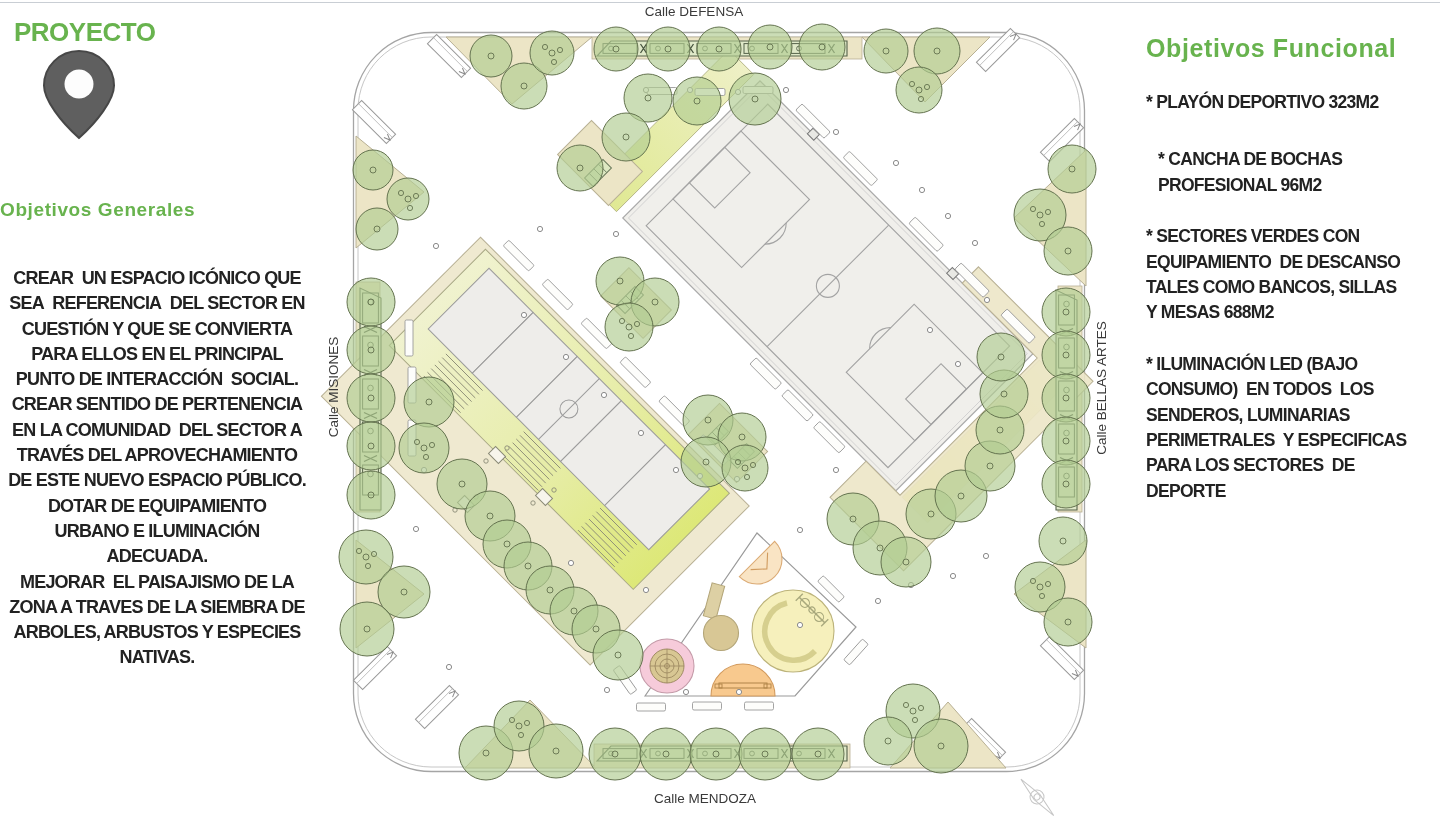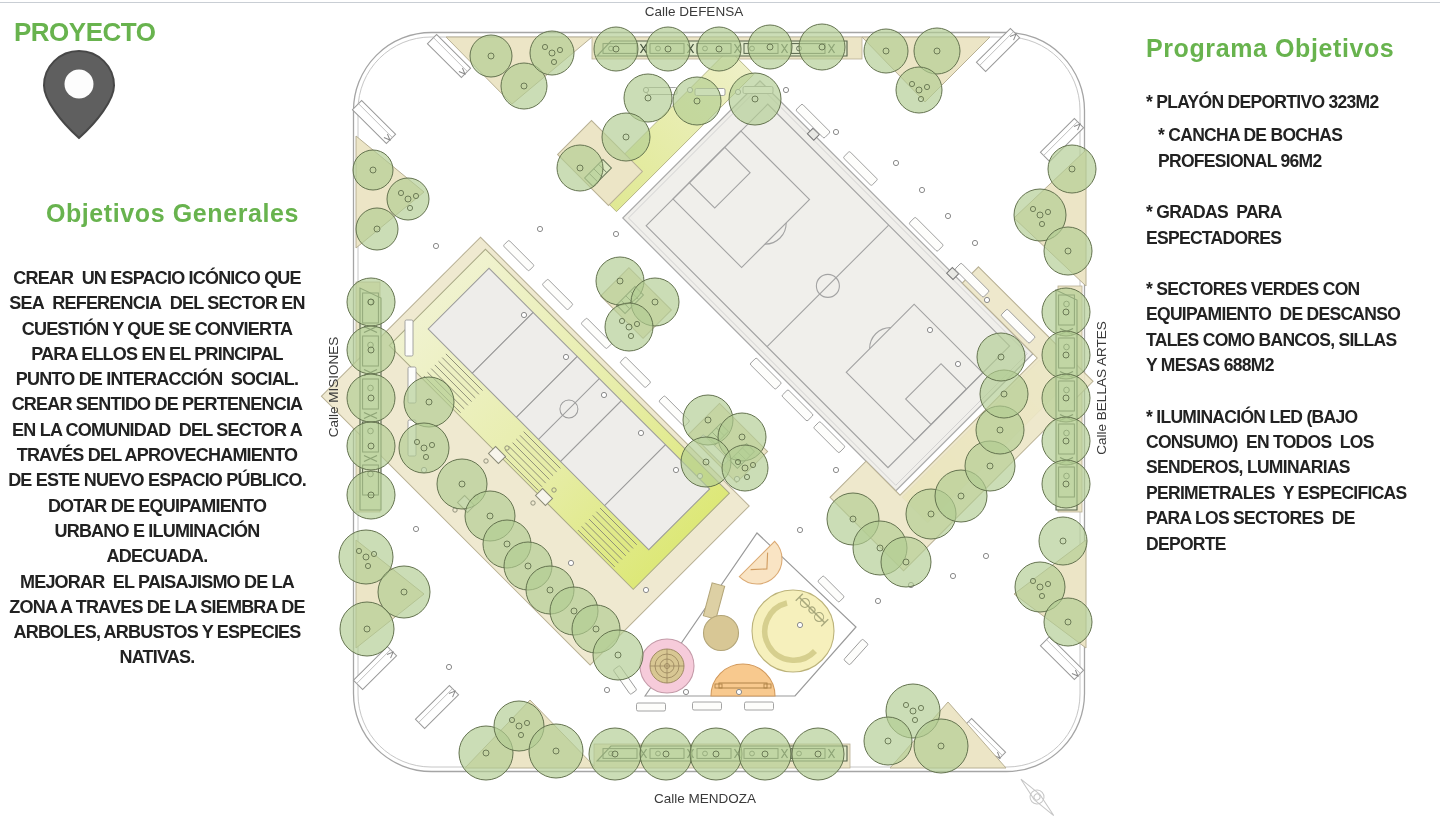--- a/index.html
+++ b/index.html
@@ -12,21 +12,21 @@
 
 <div class="abs" style="left:0;top:2px;width:1440px;height:1px;background:#c9ced4"></div>
 
 <div class="abs green" style="left:14px;top:17px;font-size:26px;letter-spacing:-0.5px;">PROYECTO</div>
 
 <svg class="abs" style="left:40px;top:48px" width="78" height="94" viewBox="0 0 78 94">
   <path d="M39,3 C58.5,3 74,18.5 74,37.5 C74,52 57,74 39,90 C21,74 4,52 4,37.5 C4,18.5 19.5,3 39,3 Z" fill="#5f5f5f" stroke="#474747" stroke-width="2"></path>
   <circle cx="39" cy="36" r="14.5" fill="#fdfdfd"></circle>
 </svg>
 
-<div class="abs green" style="left:0;top:199px;width:345px;text-align:center;font-size:25px;letter-spacing:0.6px;">Objetivos Generales</div>
+<div class="abs green" style="left:0;top:199px;width:345px;text-align:left;font-size:19px;letter-spacing:0.6px;">Objetivos Generales</div>
 
 <div class="abs" style="left:-10px;top:266px;width:334px;text-align:center;font-size:18px;letter-spacing:-0.8px;font-weight:bold;line-height:25.3px;color:#222;">
 CREAR&nbsp; UN ESPACIO ICÓNICO QUE<br>
 SEA&nbsp; REFERENCIA&nbsp; DEL SECTOR EN<br>
 CUESTIÓN Y QUE SE CONVIERTA<br>
 PARA ELLOS EN EL PRINCIPAL<br>
 PUNTO DE INTERACCIÓN&nbsp; SOCIAL.<br>
 CREAR SENTIDO DE PERTENENCIA<br>
 EN LA COMUNIDAD&nbsp; DEL SECTOR A<br>
 TRAVÉS DEL APROVECHAMIENTO<br>
@@ -803,21 +803,20 @@
 
 <text x="694" y="16" font-size="13.5" fill="#3a3a3a" text-anchor="middle" font-family="Liberation Sans, sans-serif">Calle DEFENSA</text>
 
 <text x="705" y="803" font-size="13.5" fill="#3a3a3a" text-anchor="middle" font-family="Liberation Sans, sans-serif">Calle MENDOZA</text>
 
 <text font-size="13.5" fill="#3a3a3a" text-anchor="middle" font-family="Liberation Sans, sans-serif" transform="translate(338,387) rotate(-90)">Calle MISIONES</text>
 
 <text font-size="13.5" fill="#3a3a3a" text-anchor="middle" font-family="Liberation Sans, sans-serif" transform="translate(1106,388) rotate(-90)">Calle BELLAS ARTES</text>
 </svg>
 
-<div class="abs green" style="left:1146px;top:34px;font-size:25px;letter-spacing:0.6px;">Programa Objetivos</div>
+<div class="abs green" style="left:1146px;top:34px;font-size:25px;letter-spacing:0.6px;">Objetivos Funcional</div>
 
 <div class="abs" style="left:1146px;top:90px;width:290px;font-size:17.5px;letter-spacing:-0.7px;font-weight:bold;line-height:25.4px;color:#222;">
-<p style="margin:0 0 8px 0">* PLAYÓN DEPORTIVO 323M2</p>
+<p style="margin:0 0 32px 0">* PLAYÓN DEPORTIVO 323M2</p>
 <p style="margin:0 0 26px 12px">* CANCHA DE BOCHAS<br>PROFESIONAL 96M2</p>
-<p style="margin:0 0 26px 0">* GRADAS&nbsp; PARA<br>ESPECTADORES</p>
 <p style="margin:16px 0 26px 0">* SECTORES VERDES CON<br>EQUIPAMIENTO&nbsp; DE DESCANSO<br>TALES COMO BANCOS, SILLAS<br>Y MESAS 688M2</p>
 <p style="margin:0 0 26px 0">* ILUMINACIÓN LED (BAJO<br>CONSUMO)&nbsp; EN TODOS&nbsp; LOS<br>SENDEROS, LUMINARIAS<br>PERIMETRALES&nbsp; Y ESPECIFICAS<br>PARA LOS SECTORES&nbsp; DE<br>DEPORTE</p>
 </div>
 
 </body></html>

